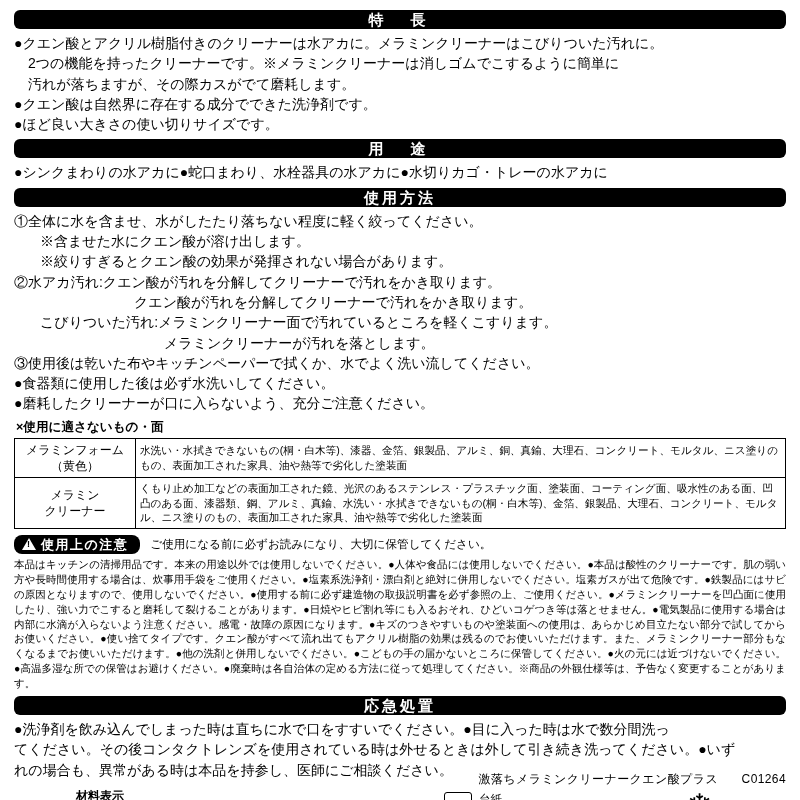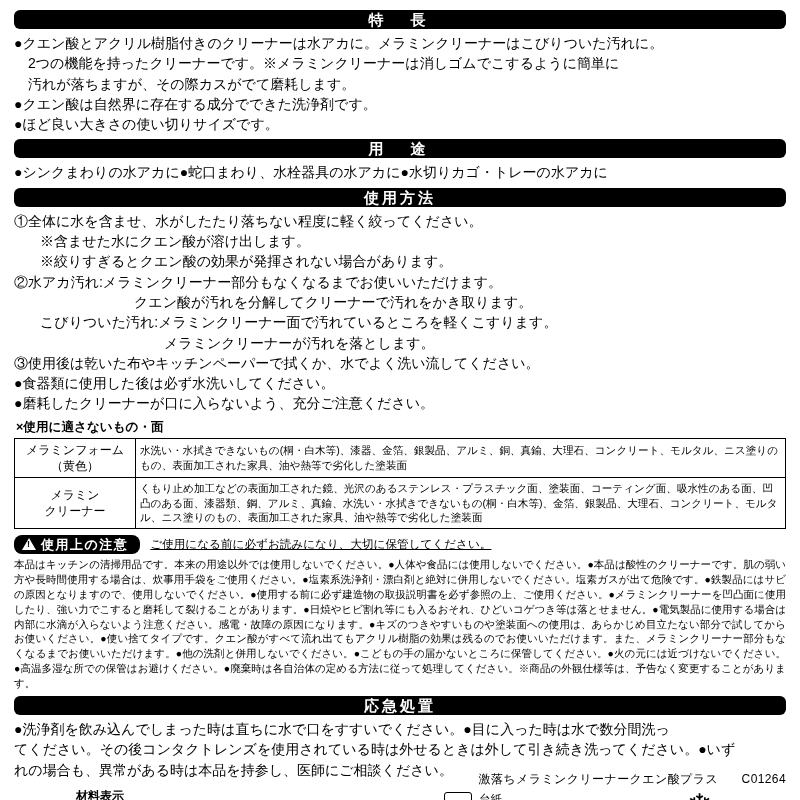--- a/index.html
+++ b/index.html
@@ -105,21 +105,20 @@
     top: 2px;
     font-size: 9px;
     font-weight: bold;
     color: #000000;
     line-height: 1;
   }
   .caution-note {
     font-size: 11.6px;
     margin-left: 10px;
     font-weight: normal;
-    text-decoration: underline;
   }
   .fineprint {
     font-size: 10.5px;
     line-height: 1.42;
     text-align: justify;
   }
 
   
   .emg { font-size: 14px; line-height: 1.45; }
 
@@ -222,21 +221,21 @@
       <div>●シンクまわりの水アカに●蛇口まわり、水栓器具の水アカに●水切りカゴ・トレーの水アカに</div>
     </div>
   </div>
 
   <div class="block">
     <div class="bar">使用方法</div>
     <div class="lines">
       <div class="ind1">①全体に水を含ませ、水がしたたり落ちない程度に軽く絞ってください。</div>
       <div class="ind2">※含ませた水にクエン酸が溶け出します。</div>
       <div class="ind2">※絞りすぎるとクエン酸の効果が発揮されない場合があります。</div>
-      <div class="ind1">②水アカ汚れ:メラミンクリーナー部分もなくなるまでお使いいただけます。</div>
+      <div class="ind1">②水アカ汚れ:クエン酸が汚れを分解してクリーナーで汚れをかき取ります。</div>
       <div class="ind4">クエン酸が汚れを分解してクリーナーで汚れをかき取ります。</div>
       <div class="ind2">こびりついた汚れ:メラミンクリーナー面で汚れているところを軽くこすります。</div>
       <div class="ind5">メラミンクリーナーが汚れを落とします。</div>
       <div class="ind1">③使用後は乾いた布やキッチンペーパーで拭くか、水でよく洗い流してください。</div>
       <div class="ind1">●食器類に使用した後は必ず水洗いしてください。</div>
       <div class="ind1">●磨耗したクリーナーが口に入らないよう、充分ご注意ください。</div>
     </div>
   </div>
 
   <div class="block">

